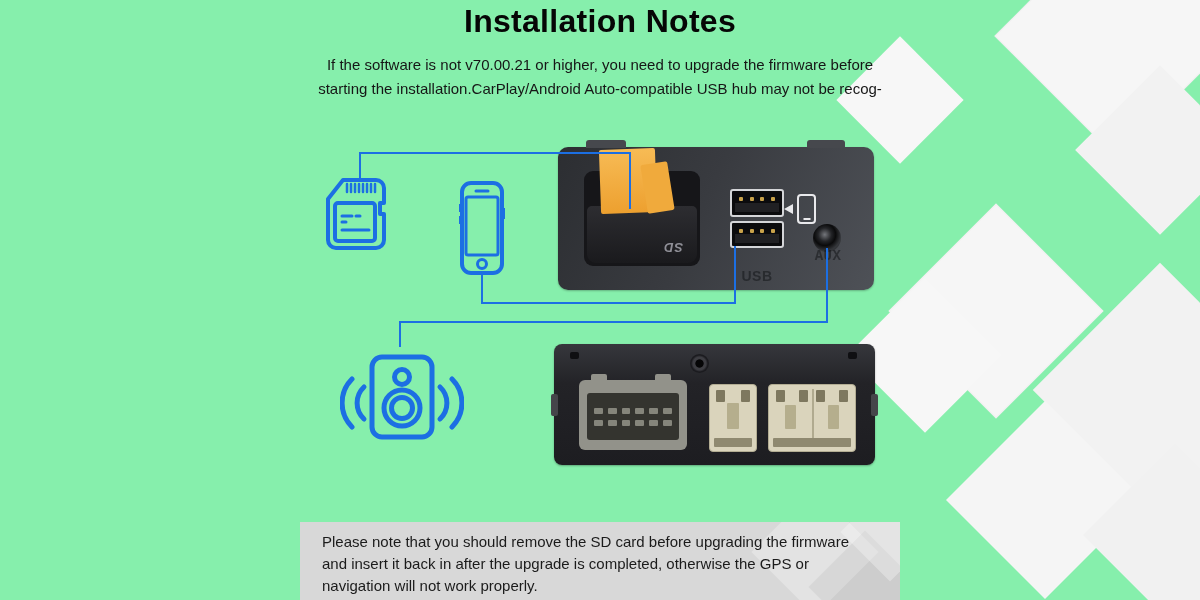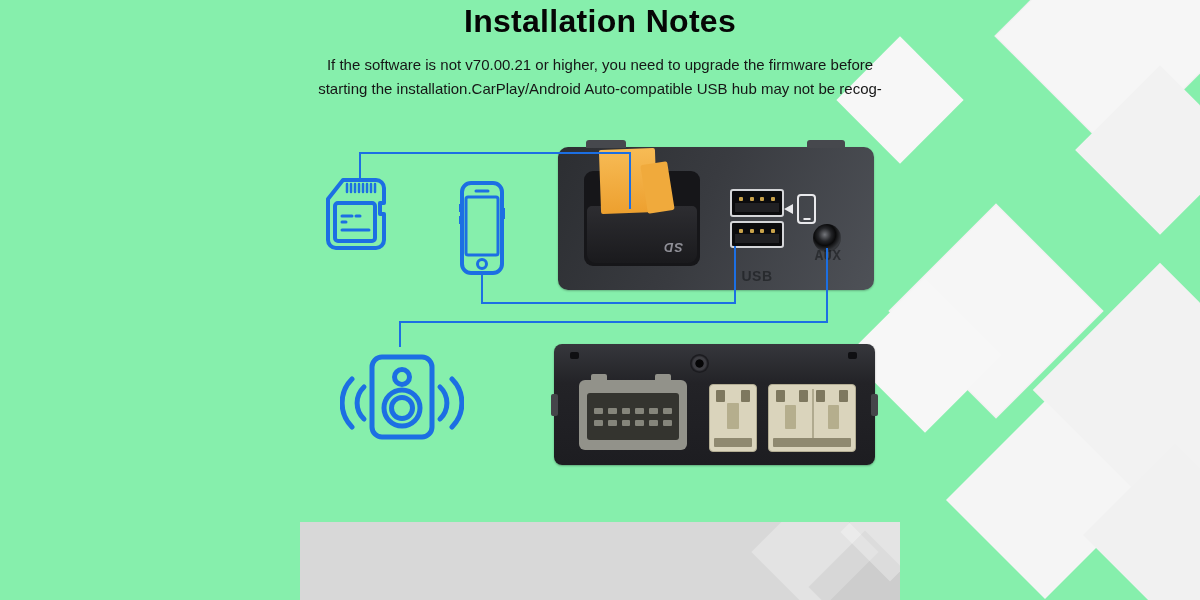--- a/index.html
+++ b/index.html
@@ -229,16 +229,19 @@
       <span class="slot" style="right:16px;top:20px;width:11px;height:24px;background:#b5ae8d;"></span>
       <span class="slot-strip"></span>
     </div>
   </div>
 
   <div class="note-box">
     <div class="diamond" style="left:470px;top:-15px;width:90px;height:90px;background:rgba(255,255,255,.28);"></div>
     <div class="diamond" style="left:525px;top:25px;width:80px;height:80px;background:rgba(0,0,0,.05);"></div>
     <div class="diamond" style="left:555px;top:-25px;width:70px;height:70px;background:rgba(255,255,255,.3);"></div>
     <div class="note-text">
+      <div>Please note that you should remove the SD card before upgrading the firmware</div>
+      <div>and insert it back in after the upgrade is completed, otherwise the GPS or</div>
+      <div>navigation will not work properly.</div>
     </div>
   </div>
 
 </div>
 
 </body></html>

